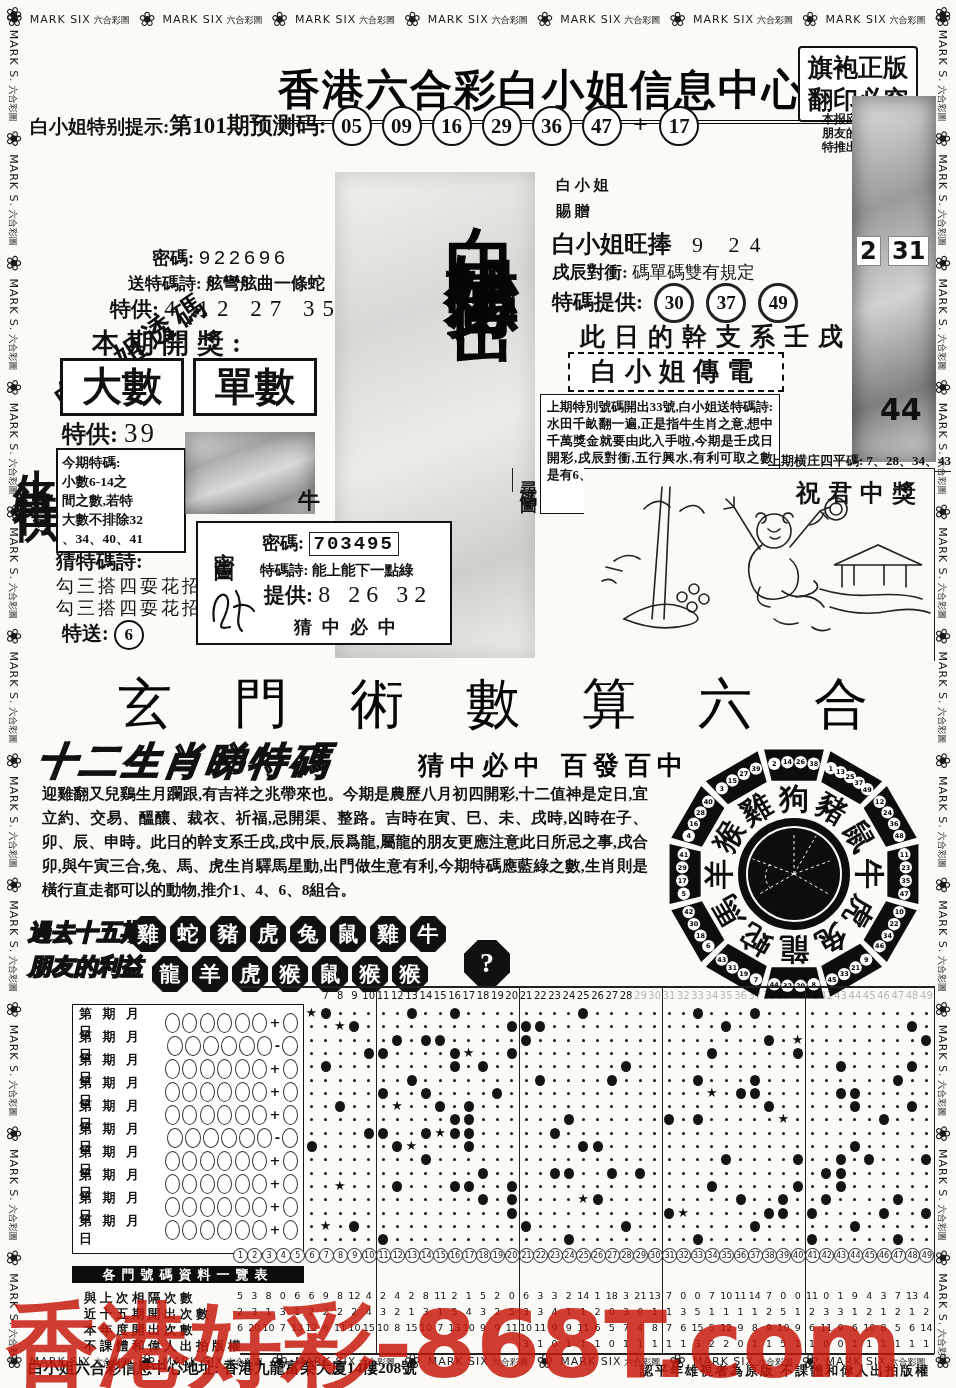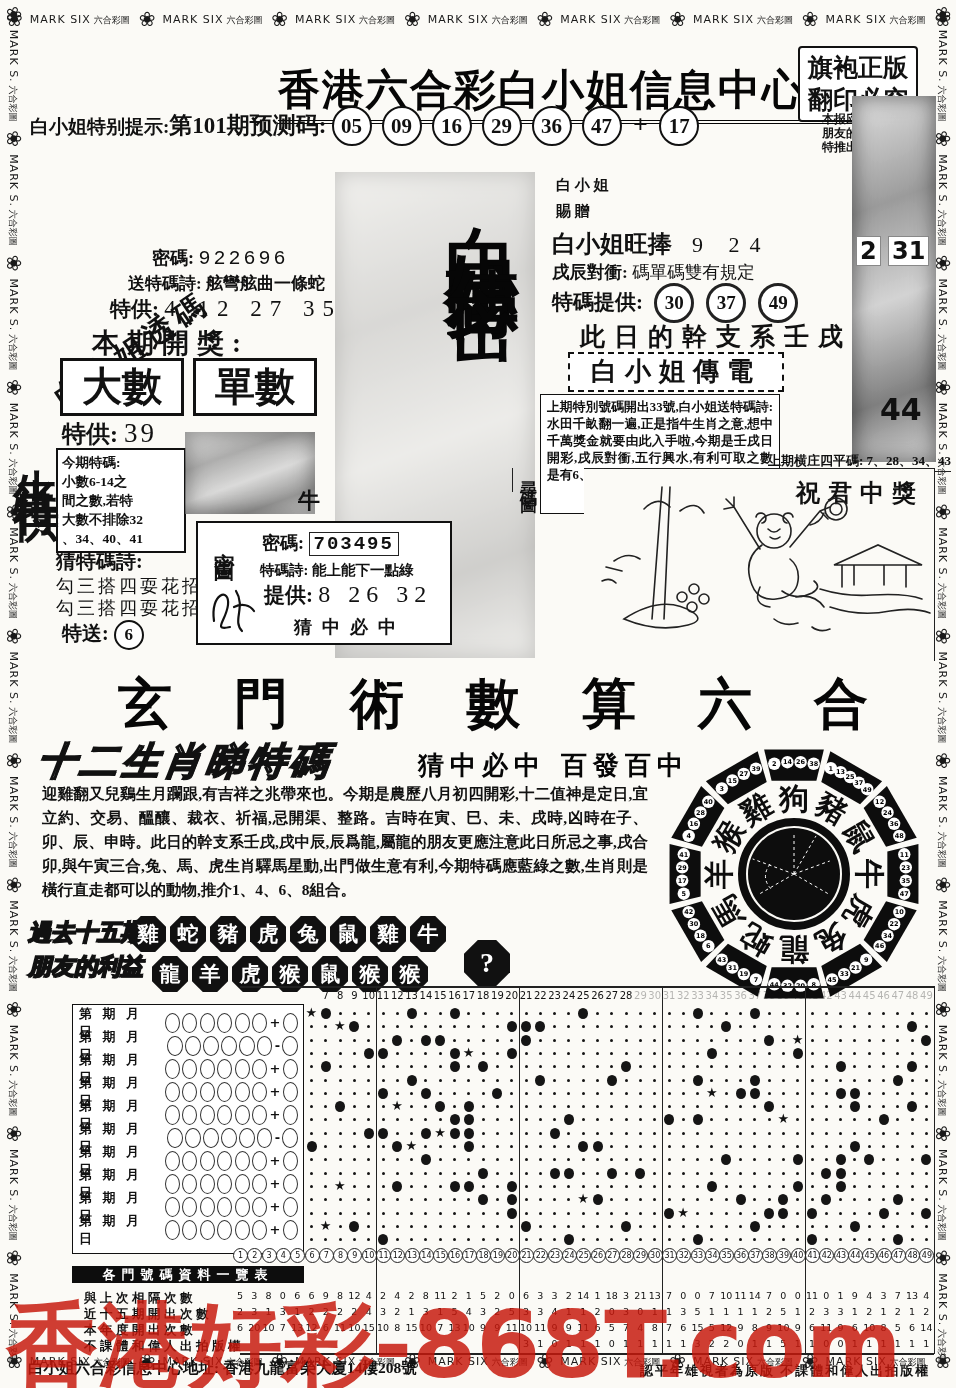--- a/index.html
+++ b/index.html
@@ -188,21 +188,21 @@
         <path d="M212,128 q18,-4 28,10"></path>
         <path d="M236,120 q26,8 52,6 q34,-2 50,4"></path>
         <path d="M250,96 l44,-20 l44,20 z M258,96 l0,22 m64,-22 l0,22 m-52,-22 l0,20 m30,-20 l0,20"></path>
         <path d="M246,138 q30,10 60,4 q24,-4 40,2"></path>
         <path d="M190,150 q10,8 24,4 M228,158 q8,6 18,2"></path>
         <path d="M18,112 q8,-4 14,2"></path>
       </g>
     </svg>
   </div>
 
-  <div class="abs smudge" style="left:118px;top:668px;font-size:54px;font-weight:bold;letter-spacing:62px;white-space:nowrap;">玄門術數算六合</div>
+  <div class="abs smudge" style="left:118px;top:668px;font-size:54px;font-weight:normal;letter-spacing:62px;white-space:nowrap;">玄門術數算六合</div>
 
   <div class="abs outline-t" style="left:38px;top:736px;font-size:38px;letter-spacing:4px;transform:skewX(-8deg);">十二生肖睇特碼</div>
   <div class="abs b smudge" style="left:418px;top:748px;font-size:26px;letter-spacing:6px;font-family:'DejaVu Sans',sans-serif;">猜中必中 百發百中</div>
   <div class="abs" style="left:42px;top:782px;width:606px;font-size:15.5px;font-weight:bold;line-height:24px;text-align:justify;">迎雞翻又兒鷄生月躝跟,有吉祥之兆帶來也。今期是農歷八月初四開彩,十二值神是定日,宜立約、交易、醞釀、裁衣、祈福,忌開渠、整路。吉時在寅、巳、未、戌時,凶時在子、卯、辰、申時。此日的幹支系壬戌,戌中辰,辰爲龍,屬龍的朋友更應注意此日所忌之事,戌合卯,與午寅三合,兔、馬、虎生肖驛馬星動,出門做生意有利,今期特碼應藍綠之數,生肖則是橫行直走都可以的動物,推介1、4、6、8組合。</div>
 
   <div class="abs outline-t" style="left:28px;top:916px;font-size:23px;line-height:34px;">
     <div>過去十五期</div>
     <div>朋友的利益</div>
   </div>
   <div class="abs" id="badges-top" style="left:128px;top:916px;white-space:nowrap;"><span class="oct">雞</span><span class="oct">蛇</span><span class="oct">豬</span><span class="oct">虎</span><span class="oct">兔</span><span class="oct">鼠</span><span class="oct">雞</span><span class="oct">牛</span></div>

